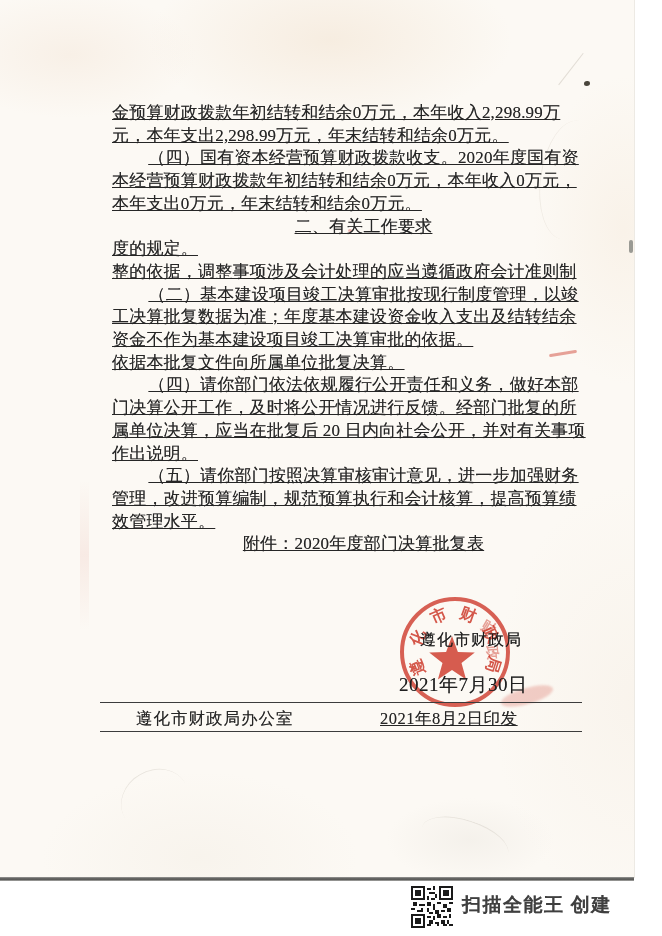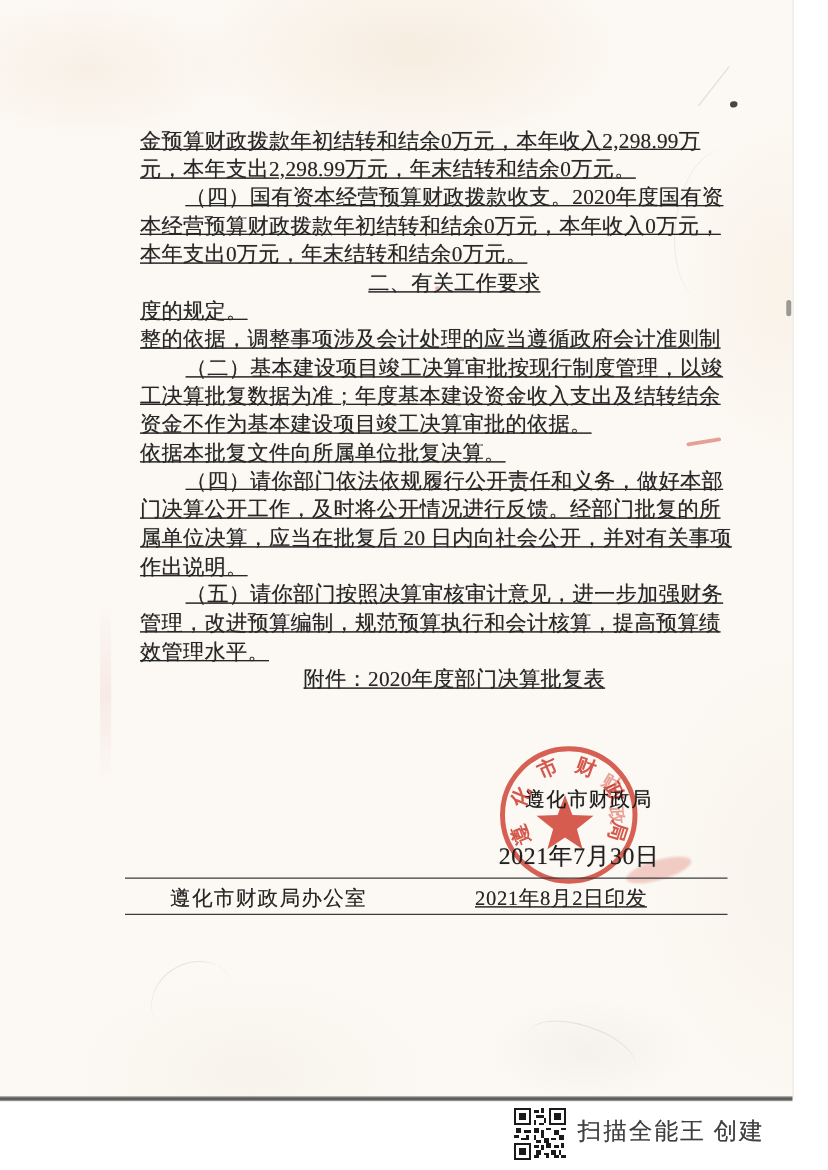--- a/index.html
+++ b/index.html
@@ -82,21 +82,21 @@
   .colophon-print{
     position:absolute;left:380px;top:708px;font-size:16.5px;color:#262626;letter-spacing:.5px;
     text-shadow:0 0 .5px rgba(40,40,40,.5);white-space:nowrap;text-decoration:underline;
   }
 
   
   .paper-bottom-edge{
     position:absolute;left:0;top:877px;width:634px;height:4px;
     background:linear-gradient(#9a9a98,#4c4c4a 55%,#aeaeac);
   }
-  .scanner-bar{position:absolute;left:0;top:882px;width:659px;height:54px;background:#ffffff;}
+  .scanner-bar{position:absolute;left:0;top:882px;width:659px;height:54px;background:#ffffff;font-weight:bold;}
   .qr{position:absolute;left:411px;top:4px;width:42px;height:42px;}
   .scanner-note{
     position:absolute;left:462px;top:10px;font-size:19px;color:#3f3f3f;letter-spacing:1.5px;
     white-space:nowrap;text-shadow:0 0 .5px rgba(60,60,60,.5);
   }
 </style>
 </head>
 <body>
 
 <div class="scan-root">

